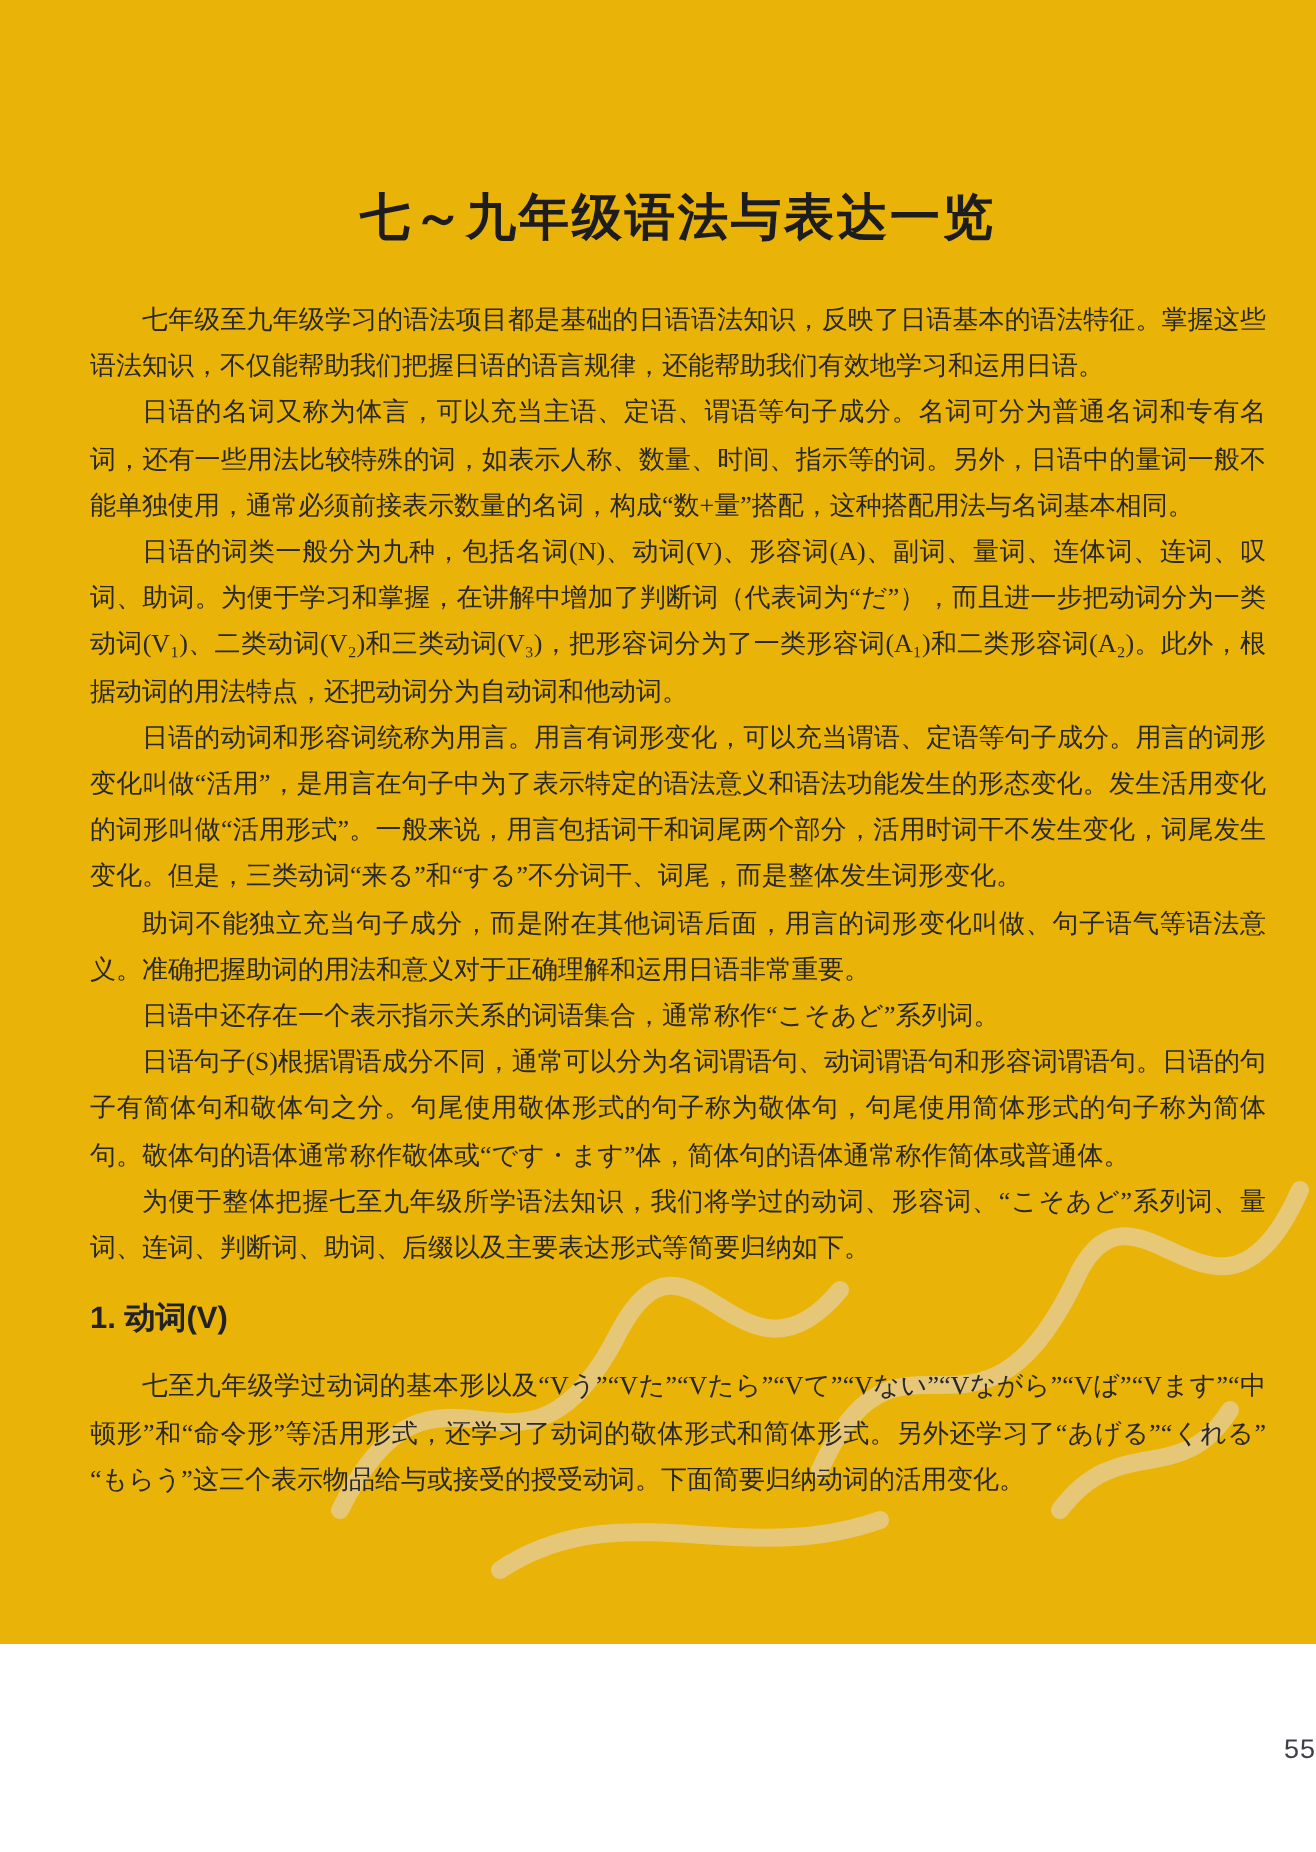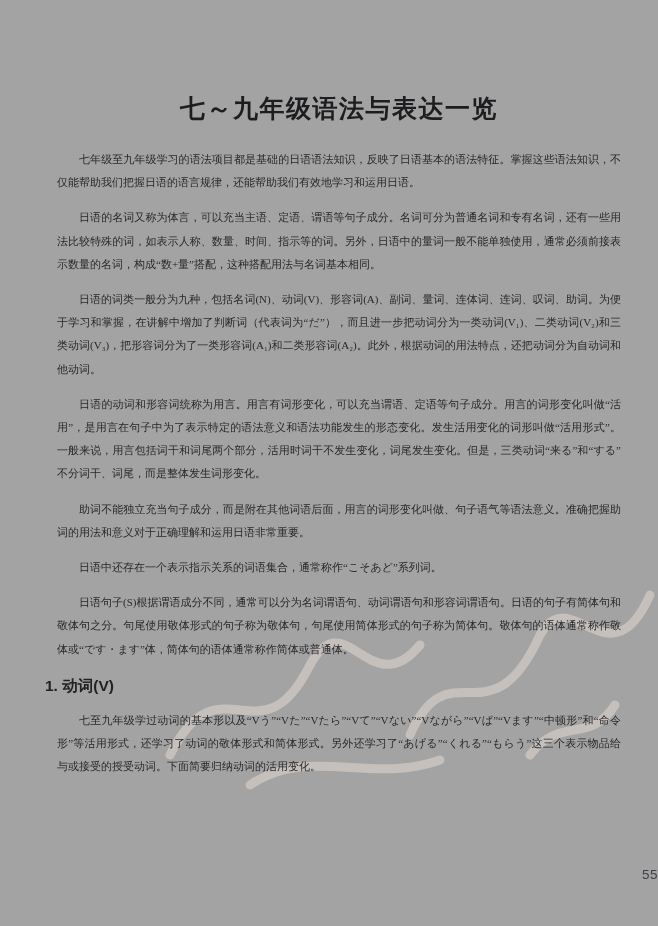--- a/index.html
+++ b/index.html
@@ -5,22 +5,22 @@
   html, body { margin: 0; padding: 0; }
   body {
     width: 658px; height: 926px;
     background: #ffffff;
     font-family: "Liberation Serif", "DejaVu Serif", serif;
     position: relative;
     overflow: hidden;
   }
   .page {
     position: relative;
-    width: 658px; height: 926px;
-    background: #a3a3a3;
+    width: 658px; height: 822px;
+    background: #eab308;
   }
   .watermark {
     position: absolute;
     left: 110px; top: 535px;
     width: 560px; height: 280px;
     pointer-events: none;
     z-index: 0;
   }
   .content {
     position: relative;
@@ -33,22 +33,22 @@
   .doc-title {
     margin: 0 0 23px 0;
     text-align: center;
     font-size: 25px;
     font-weight: 700;
     letter-spacing: 1.5px;
     color: #1d1d20;
     font-family: "Liberation Sans", "DejaVu Sans", sans-serif;
   }
   .para {
-    margin: 12px;
-    font-size: 11px;
+    margin: 0;
+    font-size: 13px;
     line-height: 23.2px;
     text-align: justify;
     text-indent: 2em;
     color: #28282b;
   }
   .section-heading {
     margin: 13px 0 10px 0;
     font-size: 15.5px;
     line-height: 23.2px;
     font-weight: 700;
@@ -84,20 +84,21 @@
 
     <h1 class="doc-title">七～九年级语法与表达一览</h1>
 
     <p class="para">七年级至九年级学习的语法项目都是基础的日语语法知识，反映了日语基本的语法特征。掌握这些语法知识，不仅能帮助我们把握日语的语言规律，还能帮助我们有效地学习和运用日语。</p>
     <p class="para">日语的名词又称为体言，可以充当主语、定语、谓语等句子成分。名词可分为普通名词和专有名词，还有一些用法比较特殊的词，如表示人称、数量、时间、指示等的词。另外，日语中的量词一般不能单独使用，通常必须前接表示数量的名词，构成“数+量”搭配，这种搭配用法与名词基本相同。</p>
     <p class="para">日语的词类一般分为九种，包括名词(N)、动词(V)、形容词(A)、副词、量词、连体词、连词、叹词、助词。为便于学习和掌握，在讲解中增加了判断词（代表词为“だ”），而且进一步把动词分为一类动词(V₁)、二类动词(V₂)和三类动词(V₃)，把形容词分为了一类形容词(A₁)和二类形容词(A₂)。此外，根据动词的用法特点，还把动词分为自动词和他动词。</p>
     <p class="para">日语的动词和形容词统称为用言。用言有词形变化，可以充当谓语、定语等句子成分。用言的词形变化叫做“活用”，是用言在句子中为了表示特定的语法意义和语法功能发生的形态变化。发生活用变化的词形叫做“活用形式”。一般来说，用言包括词干和词尾两个部分，活用时词干不发生变化，词尾发生变化。但是，三类动词“来る”和“する”不分词干、词尾，而是整体发生词形变化。</p>
     <p class="para">助词不能独立充当句子成分，而是附在其他词语后面，用言的词形变化叫做、句子语气等语法意义。准确把握助词的用法和意义对于正确理解和运用日语非常重要。</p>
     <p class="para">日语中还存在一个表示指示关系的词语集合，通常称作“こそあど”系列词。</p>
     <p class="para">日语句子(S)根据谓语成分不同，通常可以分为名词谓语句、动词谓语句和形容词谓语句。日语的句子有简体句和敬体句之分。句尾使用敬体形式的句子称为敬体句，句尾使用简体形式的句子称为简体句。敬体句的语体通常称作敬体或“です・ます”体，简体句的语体通常称作简体或普通体。</p>
+    <p class="para">为便于整体把握七至九年级所学语法知识，我们将学过的动词、形容词、“こそあど”系列词、量词、连词、判断词、助词、后缀以及主要表达形式等简要归纳如下。</p>
 
     <h2 class="section-heading">1. 动词(V)</h2>
 
     <p class="para">七至九年级学过动词的基本形以及“Vう”“Vた”“Vたら”“Vて”“Vない”“Vながら”“Vば”“Vます”“中顿形”和“命令形”等活用形式，还学习了动词的敬体形式和简体形式。另外还学习了“あげる”“くれる”“もらう”这三个表示物品给与或接受的授受动词。下面简要归纳动词的活用变化。</p>
 
   </div>
 
   <div class="page-number">55</div>
 
 </div>

